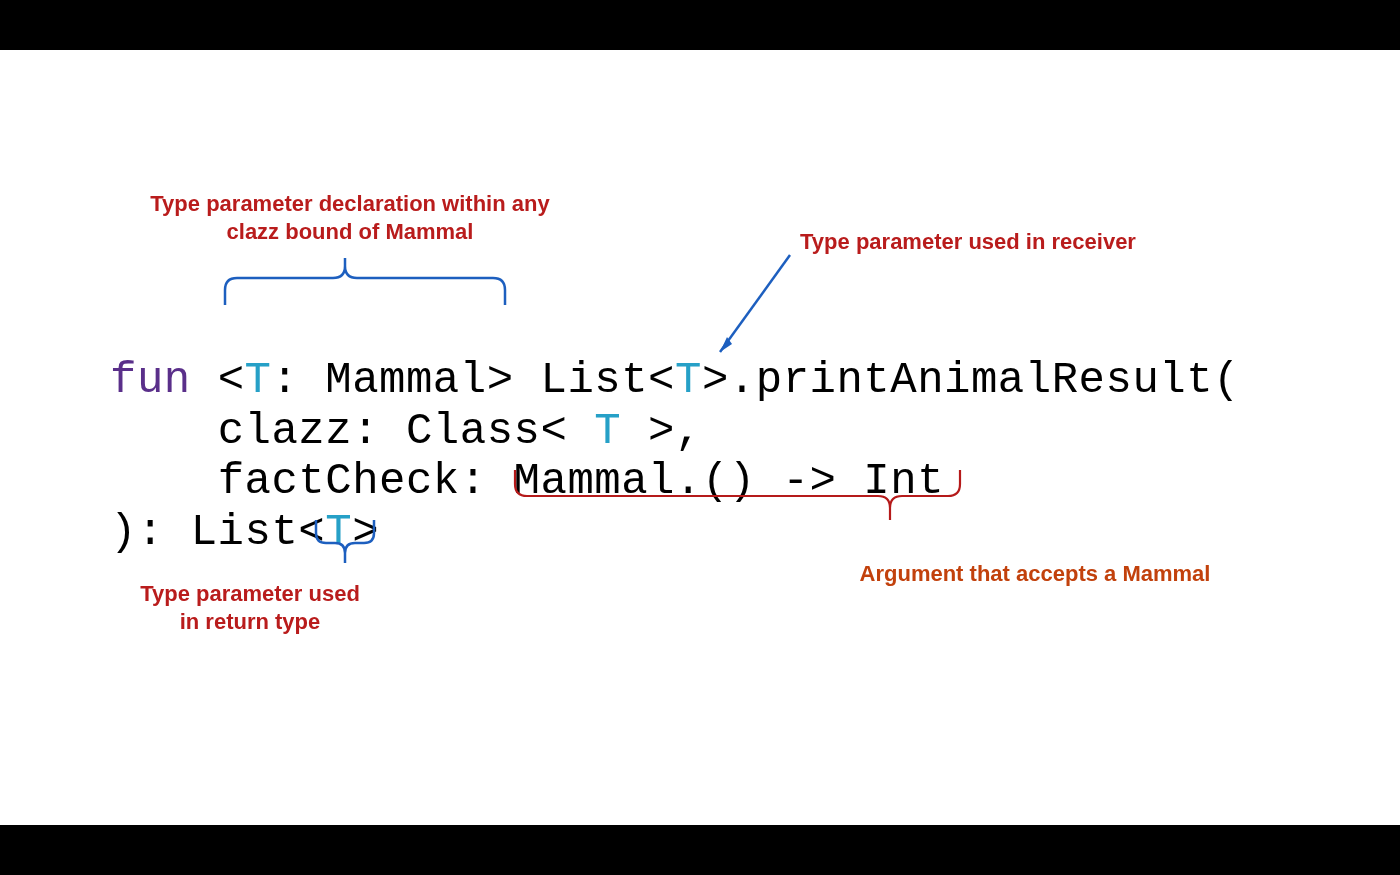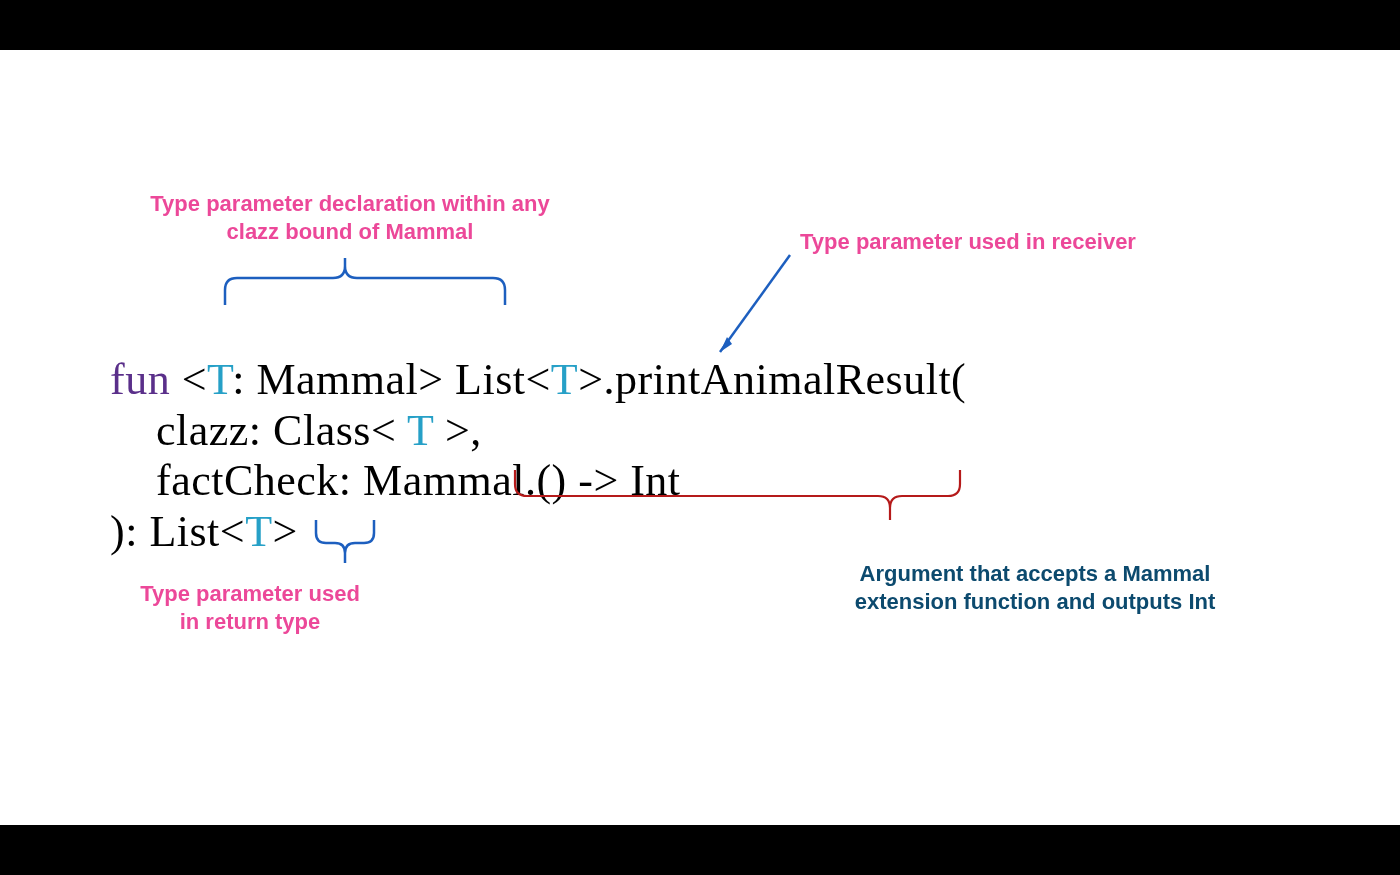--- a/index.html
+++ b/index.html
@@ -1,23 +1,23 @@
 <!DOCTYPE html>
 <html><head>
 <meta charset="utf-8">
 <style>
   * { margin: 0; padding: 0; box-sizing: border-box; }
   html, body { width: 1400px; height: 875px; background: #000; font-family: sans-serif; }
   .stage { position: absolute; top: 50px; left: 0; width: 1400px; height: 775px; background: #fff; }
-  .code { position: absolute; left: 110px; top: 305px; font-family: Liberation Serif, serif; font-size: 44px; line-height: 1.15; white-space: pre; color: #000; letter-spacing: 0.5px; }
+  .code { position: absolute; left: 110px; top: 305px; font-family: Liberation Mono, monospace; font-size: 44px; line-height: 1.15; white-space: pre; color: #000; letter-spacing: 0.5px; }
   .kw { color: #5a2f8a; }
   .tp { color: #26a0c7; }
   .ann { position: absolute; font-weight: 700; text-align: center; line-height: 1.25; }
-  .blue { color: #ec4899; font-size: 22px; }
-  .red  { color: #0c4a6e; font-size: 22px; }
+  .blue { color: #b91c1c; font-size: 22px; }
+  .red  { color: #c2410c; font-size: 22px; }
   svg.overlay { position: absolute; top: 0; left: 0; width: 1400px; height: 775px; pointer-events: none; }
 </style>
 </head>
 <body>
 
 <div class="stage">
 
   <div class="code"><span class="kw">fun </span><span>&lt;</span><span class="tp">T</span><span>: Mammal</span><span>&gt; </span><span>List&lt;</span><span class="tp">T</span><span>&gt;</span><span>.printAnimalResult(</span>
 <span>    </span><span>clazz: Class&lt; </span><span class="tp">T</span><span> &gt;,</span>
 <span>    </span><span>factCheck: Mammal.() -&gt; Int</span>
@@ -32,21 +32,20 @@
     <div>Type parameter used in receiver</div>
   </div>
 
   <div class="ann blue" style="left:110px; top:530px; width:280px;">
     <div>Type parameter used</div>
     <div>in return type</div>
   </div>
 
   <div class="ann red" style="left:850px; top:510px; width:370px;">
     <div>Argument that accepts a Mammal</div>
-    <div>extension function and outputs Int</div>
   </div>
 
   <svg class="overlay">
 
     <path d="M 225 255
              L 225 240
              Q 225 228 237 228
              L 333 228
              Q 345 228 345 216
              L 345 208

